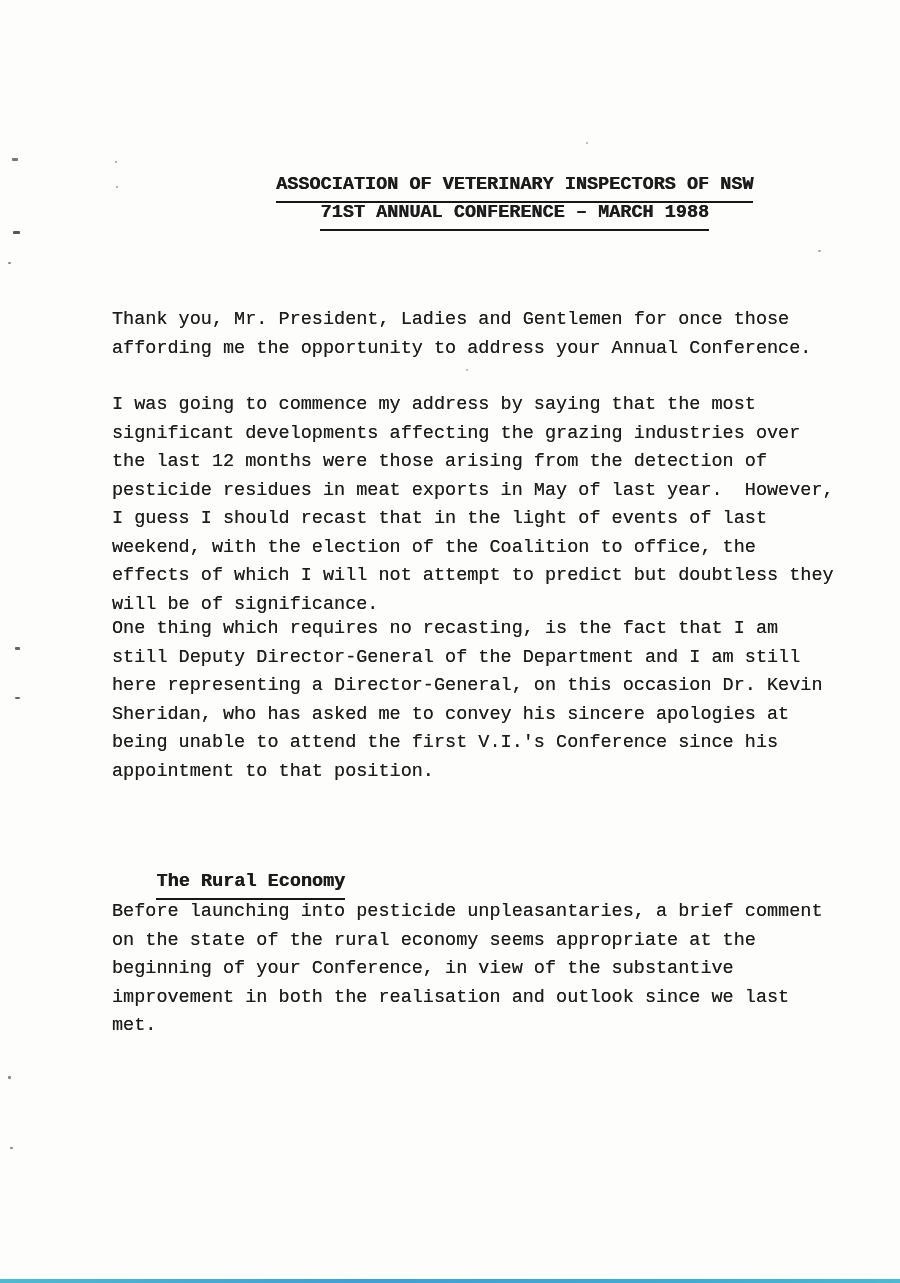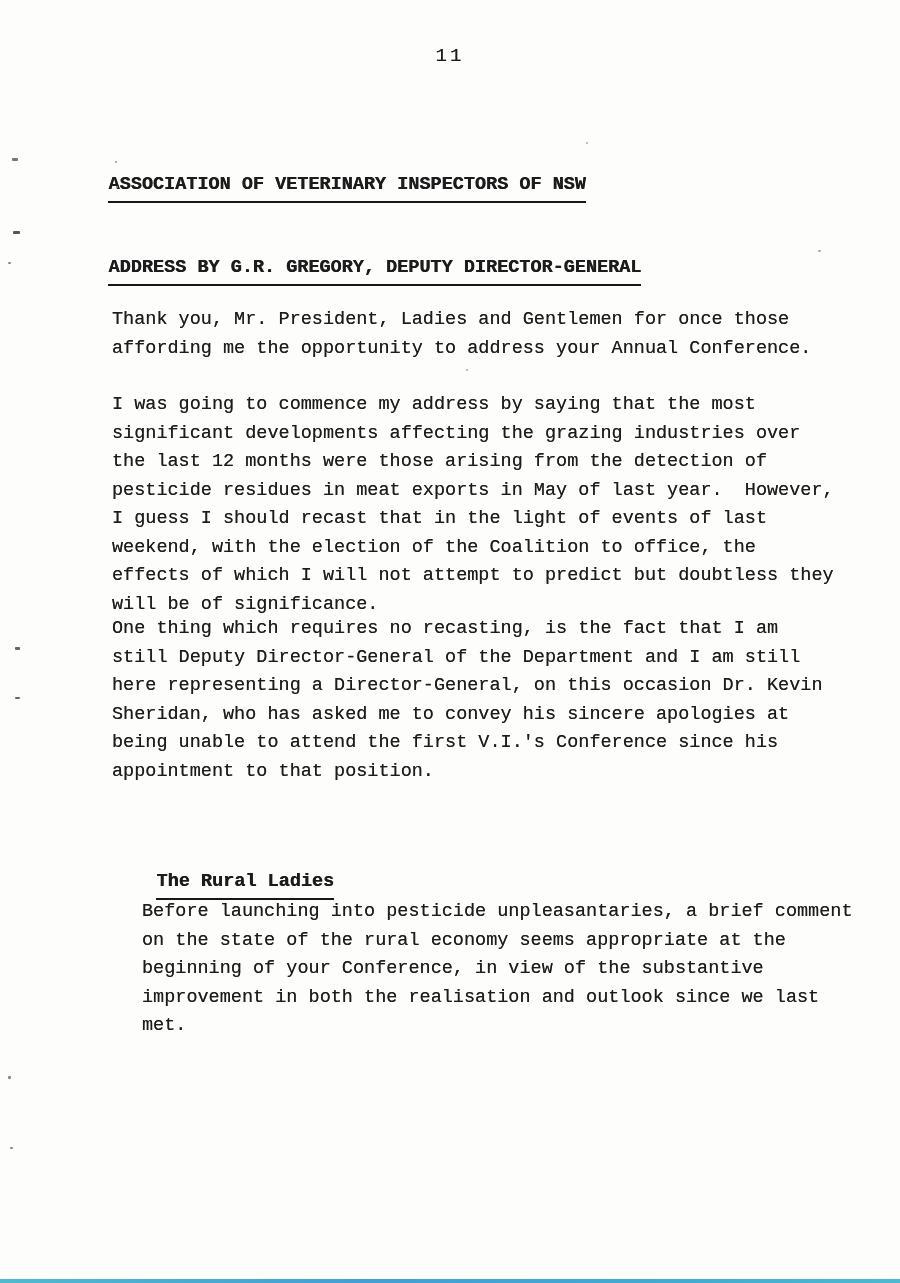--- a/index.html
+++ b/index.html
@@ -26,23 +26,23 @@
     position: absolute;
     top: 42px;
     left: 0;
     right: 0;
     text-align: center;
     font-size: 19px;
     letter-spacing: 3px;
   }
   .center-line {
     position: absolute;
-    left: 64px;
+    left: 85px;
     right: 0;
-    text-align: left;
+    text-align: center;
     white-space: pre;
   }
   .bold-underlined {
     font-weight: bold;
     display: inline-block;
     padding-bottom: 2px;
     border-bottom: 2.5px solid #171717;
     text-shadow: 0.4px 0 0 #1c1c1c;
   }
   .title-1 { top: 142px; }
@@ -50,50 +50,49 @@
   .address-line { top: 225px; }
   .para {
     position: absolute;
     left: 112px;
     white-space: pre;
   }
   .para-1 { top: 306px; }
   .para-2 { top: 391px; font-family: Liberation Mono, monospace; }
   .para-3 { top: 615px; }
   .section-head { position: absolute; left: 112px; top: 839px; white-space: pre; }
-  .para-4 { top: 898px; margin-left: 30px; }
+  .para-4 { top: 898px; }
   .speck {
     position: absolute;
     border-radius: 1px;
   }
   .scan-edge {
     position: absolute;
     left: 0;
     right: 0;
     bottom: 0;
     height: 4px;
     background: linear-gradient(90deg, #3ab3cc 0%, #2c95d2 40%, #2ba2cf 75%, #38b2cd 100%);
     opacity: 0.9;
   }
 </style>
 </head>
 <body>
 
 <div class="page">
 
-  <div class="page-number typetext">11</div>
 
   <div class="center-line title-1 typetext">
     <span class="bold-underlined">ASSOCIATION OF VETERINARY INSPECTORS OF NSW</span>
   </div>
 
+  <div class="center-line title-2 typetext">
+    <span class="bold-underlined">71ST ANNUAL CONFERENCE – MARCH 1988</span>
+  </div>
 
-  <div class="center-line address-line typetext">
-    <span class="bold-underlined">ADDRESS BY G.R. GREGORY, DEPUTY DIRECTOR-GENERAL</span>
-  </div>
 
   <div class="para para-1 typetext">Thank you, Mr. President, Ladies and Gentlemen for once those
 affording me the opportunity to address your Annual Conference.</div>
 
   <div class="para para-2 typetext">I was going to commence my address by saying that the most
 significant developments affecting the grazing industries over
 the last 12 months were those arising from the detection of
 pesticide residues in meat exports in May of last year.  However,
 I guess I should recast that in the light of events of last
 weekend, with the election of the Coalition to office, the
@@ -101,21 +100,21 @@
 will be of significance.</div>
 
   <div class="para para-3 typetext">One thing which requires no recasting, is the fact that I am
 still Deputy Director-General of the Department and I am still
 here representing a Director-General, on this occasion Dr. Kevin
 Sheridan, who has asked me to convey his sincere apologies at
 being unable to attend the first V.I.'s Conference since his
 appointment to that position.</div>
 
   <div class="section-head typetext">
-    <span class="bold-underlined">The Rural Ladies</span>
+    <span class="bold-underlined">The Rural Economy</span>
   </div>
 
   <div class="para para-4 typetext">Before launching into pesticide unpleasantaries, a brief comment
 on the state of the rural economy seems appropriate at the
 beginning of your Conference, in view of the substantive
 improvement in both the realisation and outlook since we last
 met.</div>
 
   <div class="speck" style="left:12px; top:158px; width:6px; height:3px; background:#777;"></div>
   <div class="speck" style="left:115px; top:161px; width:2px; height:2px; background:#9a9a9a;"></div>

